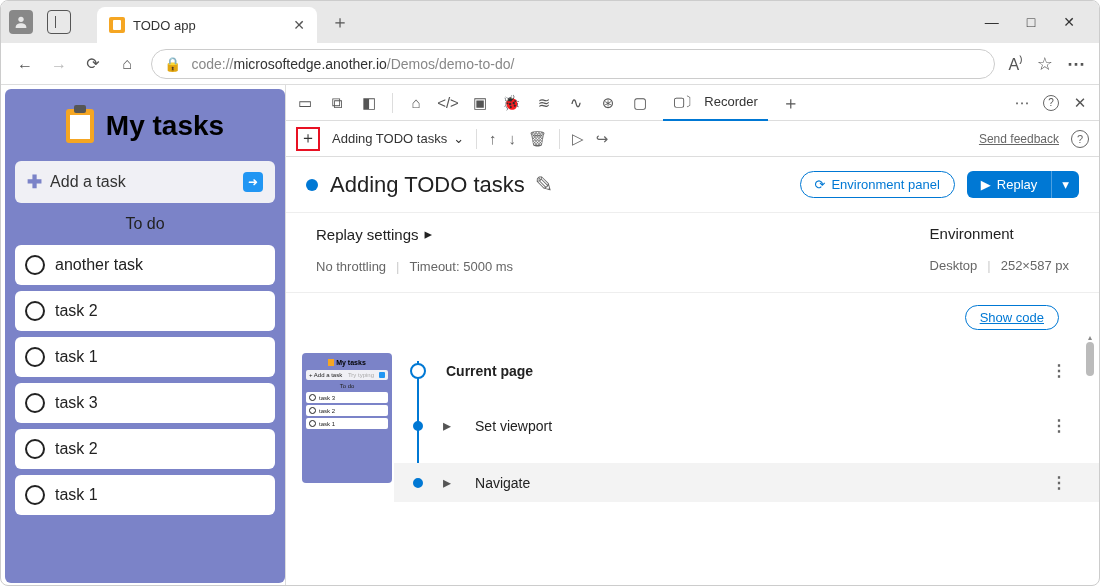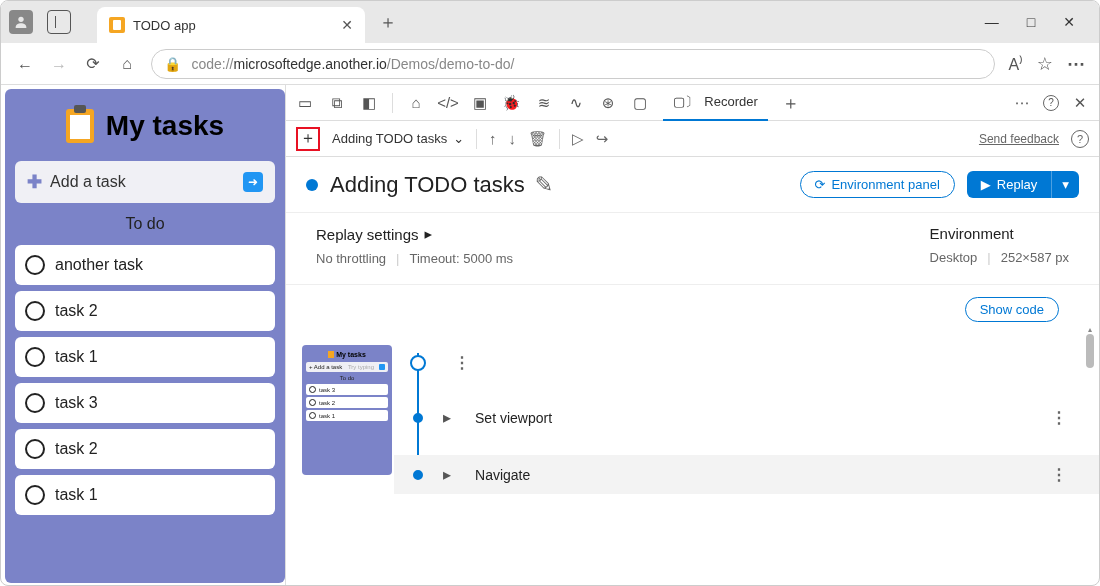--- a/index.html
+++ b/index.html
@@ -4,21 +4,21 @@
 <style>
   * { box-sizing: border-box; margin: 0; padding: 0; font-family: "Segoe UI", sans-serif; }
   body { width: 1100px; height: 586px; background: #fff; overflow: hidden; border: 1px solid #ccc; border-radius: 8px; }
 
   
   .titlebar { height: 42px; background: #e8e8e8; display: flex; align-items: center; padding: 0 8px; }
   .titlebar .profile { width: 24px; height: 24px; border-radius: 4px; background: #888; display:flex; align-items:center; justify-content:center; }
   .titlebar .profile svg { width:16px; height:16px; fill:#e8e8e8; }
   .titlebar .workspaces { width:24px; height:24px; margin-left:14px; border:1.5px solid #555; border-radius:4px; display:flex; align-items:center; justify-content:center; }
   .titlebar .workspaces::after { content:''; width:8px; height:12px; border-left:1.5px solid #555; }
-  .tab { margin-left: 26px; height: 36px; background: #fff; border-radius: 8px 8px 0 0; display: flex; align-items: center; padding: 0 12px; width: 268px; align-self: flex-end; }
+  .tab { margin-left: 26px; height: 36px; background: #fff; border-radius: 8px 8px 0 0; display: flex; align-items: center; padding: 0 12px; width: 220px; align-self: flex-end; }
   .tab .favicon { width:16px; height:16px; background:#f5a623; border-radius:2px; display:flex; align-items:center; justify-content:center; margin-right:8px;}
   .tab .favicon::after { content:''; width:8px; height:10px; background:#fff; border-radius:1px; }
   .tab .title { font-size: 13px; color:#333; flex:1; }
   .tab .close { font-size:14px; color:#555; cursor:pointer; }
   .titlebar .newtab { margin-left: 14px; color:#555; font-size:18px; cursor:pointer; }
   .win-controls { margin-left:auto; display:flex; gap:28px; padding-right:16px; color:#333; }
   .win-controls span { font-size:14px; cursor:pointer; }
 
   .addrbar { height: 42px; background:#fff; border-bottom:1px solid #ddd; display:flex; align-items:center; padding:0 14px; gap:14px; }
   .addrbar .navbtn { width:20px; height:20px; display:flex; align-items:center; justify-content:center; color:#555; cursor:pointer; }
@@ -73,28 +73,28 @@
   .dt-header { padding:14px 20px; display:flex; align-items:center; gap:12px; border-bottom:1px solid #eee; }
   .dt-header .dot { width:12px; height:12px; background:#0078d4; border-radius:50%; }
   .dt-header .title { font-size:22px; color:#222; flex:1; display:flex; align-items:center; gap:10px; }
   .dt-header .edit { color:#666; cursor:pointer; }
   .perf-btn { border:1px solid #0078d4; color:#0078d4; background:#fff; border-radius:16px; padding:5px 14px; font-size:13px; display:flex; align-items:center; gap:6px; cursor:pointer; }
   .replay-btn { background:#0078d4; color:#fff; border:none; border-radius:6px 0 0 6px; padding:6px 14px; font-size:13px; display:flex; align-items:center; gap:6px; cursor:pointer; }
   .replay-group { display:flex; }
   .replay-drop { background:#0078d4; color:#fff; border:none; border-left:1px solid rgba(255,255,255,0.3); border-radius:0 6px 6px 0; padding:6px 10px; cursor:pointer; }
 
   .dt-settings { padding:12px 30px 18px; display:flex; gap:60px; font-size:13px; color:#333; border-bottom:1px solid #eee; }
-  .dt-settings .col { display:flex; flex-direction:column; gap:8px; }
+  .dt-settings .col { display:flex; flex-direction:column; gap:16px; }
   .dt-settings .label { font-size:15px; color:#222; display:flex; align-items:center; gap:6px; }
   .dt-settings .row { display:flex; gap:10px; color:#666; align-items:flex-start; }
   .dt-settings .sep { color:#ccc; }
   .dt-settings .spacer { flex:1; }
 
   .dt-body { flex:1; position:relative; padding:16px 24px 0 16px; overflow:hidden; }
-  .show-code { position:absolute; top:12px; right:40px; border:1px solid #0078d4; color:#0078d4; background:#fff; border-radius:16px; padding:4px 14px; font-size:13px; cursor:pointer; }
+  .show-code { position:absolute; top:12px; right:40px; border:1px solid #0078d4; color:#0078d4; background:#fff; border-radius:16px; padding:4px 14px; font-size:13px; cursor:pointer;text-decoration:underline; }
   .timeline-area { display:flex; gap:18px; margin-top:44px; }
   .thumbnail { width:90px; height:130px; background:#7b83c8; border-radius:4px; padding:4px; display:flex; flex-direction:column; gap:2px; font-size:6px; color:#222; }
   .thumbnail .th-head { background:#7b83c8; color:#000; font-weight:bold; text-align:center; font-size:7px; padding:2px 0; display:flex; align-items:center; justify-content:center; gap:2px;}
   .thumbnail .th-head::before { content:''; width:6px; height:7px; background:#f5a623; }
   .thumbnail .th-add { background:#f0f0f5; padding:2px 3px; border-radius:2px; display:flex; align-items:center; gap:2px; }
   .thumbnail .th-add::after { content:''; margin-left:auto; width:6px; height:6px; background:#2196f3; border-radius:1px; }
   .thumbnail .th-sec { text-align:center; padding:1px 0; }
   .thumbnail .th-task { background:#fff; padding:2px 3px; border-radius:2px; display:flex; align-items:center; gap:3px; }
   .thumbnail .th-task::before { content:''; width:5px; height:5px; border:1px solid #222; border-radius:50%; }
   .timeline { flex:1; position:relative; }
@@ -298,20 +298,21 @@
             </div>
           <div class="th-task">
               <span>task 1</span>
             </div>
         </div>
 
         <div class="timeline">
           <div class="timeline-line"></div>
           <div class="step">
             <span class="node"></span>
+            <span class="label bold">Current page</span>
             <span class="more">⋮</span>
           </div>
           <div class="step">
             <span class="node small"></span>
             <span class="arrow-expand">▸</span>
             <span class="label">Set viewport</span>
             <span class="more">⋮</span>
           </div>
           <div class="step hover">
             <span class="node small"></span>

